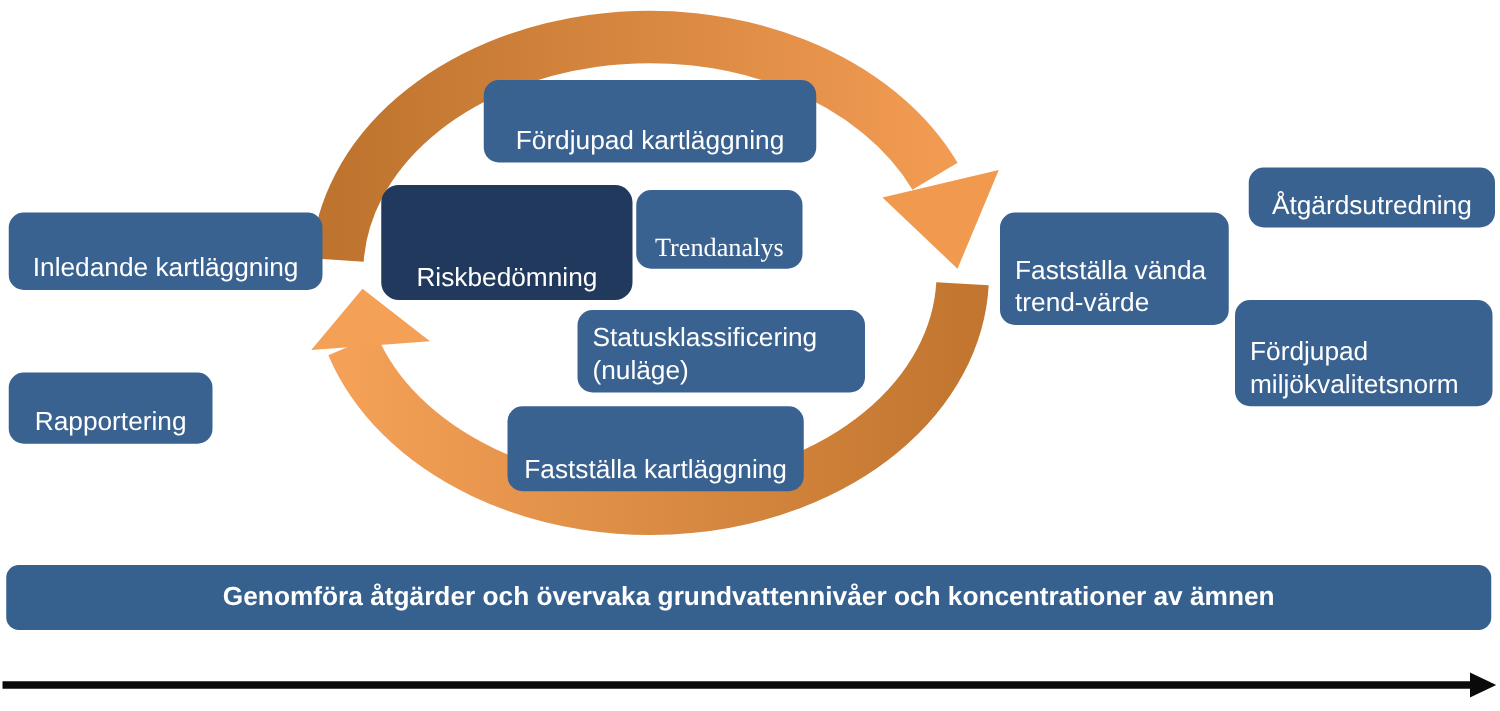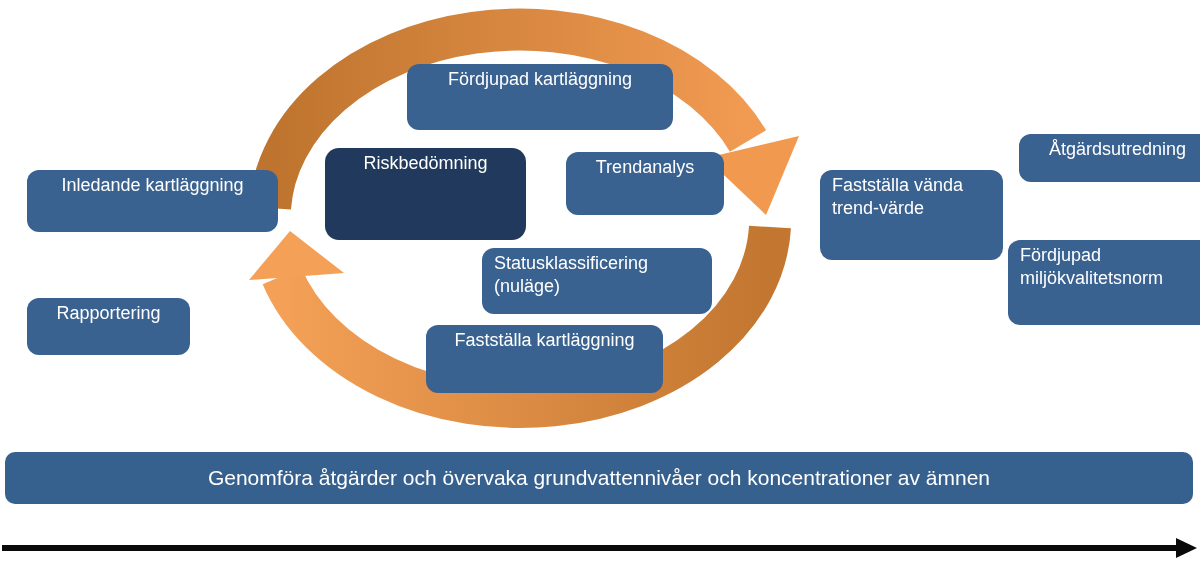--- a/index.html
+++ b/index.html
@@ -2,41 +2,42 @@
 <html style="--box-blue: #3A6290; --box-dark-blue: #20395C; --banner-blue: #36618F; --arrow-orange-dark: #C2762F; --arrow-orange-light: #F19A52; --timeline-black: #0A0A0A; --text-white: #FFFFFF;"><head>
 <meta charset="utf-8">
 <style>
   html,body{margin:0;padding:0;background:#ffffff;}
   body{width:1200px;height:569px;font-family:"Liberation Sans",sans-serif;}
   .stage{position:relative;width:1200px;height:569px;overflow:hidden;background:#ffffff;}
   .arrows{position:absolute;left:0;top:0;z-index:1;}
   .box{
     position:absolute;z-index:2;box-sizing:border-box;
     background:var(--box-blue,#3A6290);color:var(--text-white,#fff);
-    border-radius:12px;display:flex;align-items:flex-start;justify-content:center;
-    text-align:center;font-size:18px;line-height:1.25;padding:4px 10px;margin-left:20px;
+    border-radius:12px;display:flex;align-items:flex-end;justify-content:center;
+    text-align:center;font-size:21px;line-height:1.25;padding:4px 10px;
   }
   .box.nowrap span{white-space:nowrap;}
   .box.leftal{justify-content:flex-start;text-align:left;padding-left:12px;padding-right:4px;}
   .box.dark{background:var(--box-dark-blue,#20395C);border-radius:14px;}
   .b0{left:7px;   top:170px; width:251px; height:62px;}
   .b1{left:7px;   top:298px; width:163px; height:57px;}
   .b2{left:387px; top:64px;  width:266px; height:66px;}
   .b3{left:305px; top:148px; width:201px; height:92px;}
-  .b4{left:546px; top:152px; width:158px; height:63px;}
+  .b4{left:509px; top:152px; width:133px; height:63px;font-family:Liberation Serif, serif;}
   .b5{left:462px; top:248px; width:230px; height:66px;}
   .b6{left:406px; top:325px; width:237px; height:68px;}
   .b7{left:800px; top:170px; width:183px; height:90px;}
   .b8{left:999px; top:134px; width:197px; height:48px;}
   .b9{left:988px; top:240px; width:206px; height:85px;}
   .banner{
     position:absolute;z-index:2;left:5px;top:452px;width:1188px;height:52px;
     background:var(--banner-blue,#36618F);color:var(--text-white,#fff);
     border-radius:10px;display:flex;align-items:center;justify-content:center;
     font-size:21px;
+    font-weight:bold;
   }
   .tid{
     position:absolute;z-index:2;left:10px;top:514px;
     font-size:21px;color:#000;
   }
 </style>
 </head>
 <body>
 
 <div class="stage">

